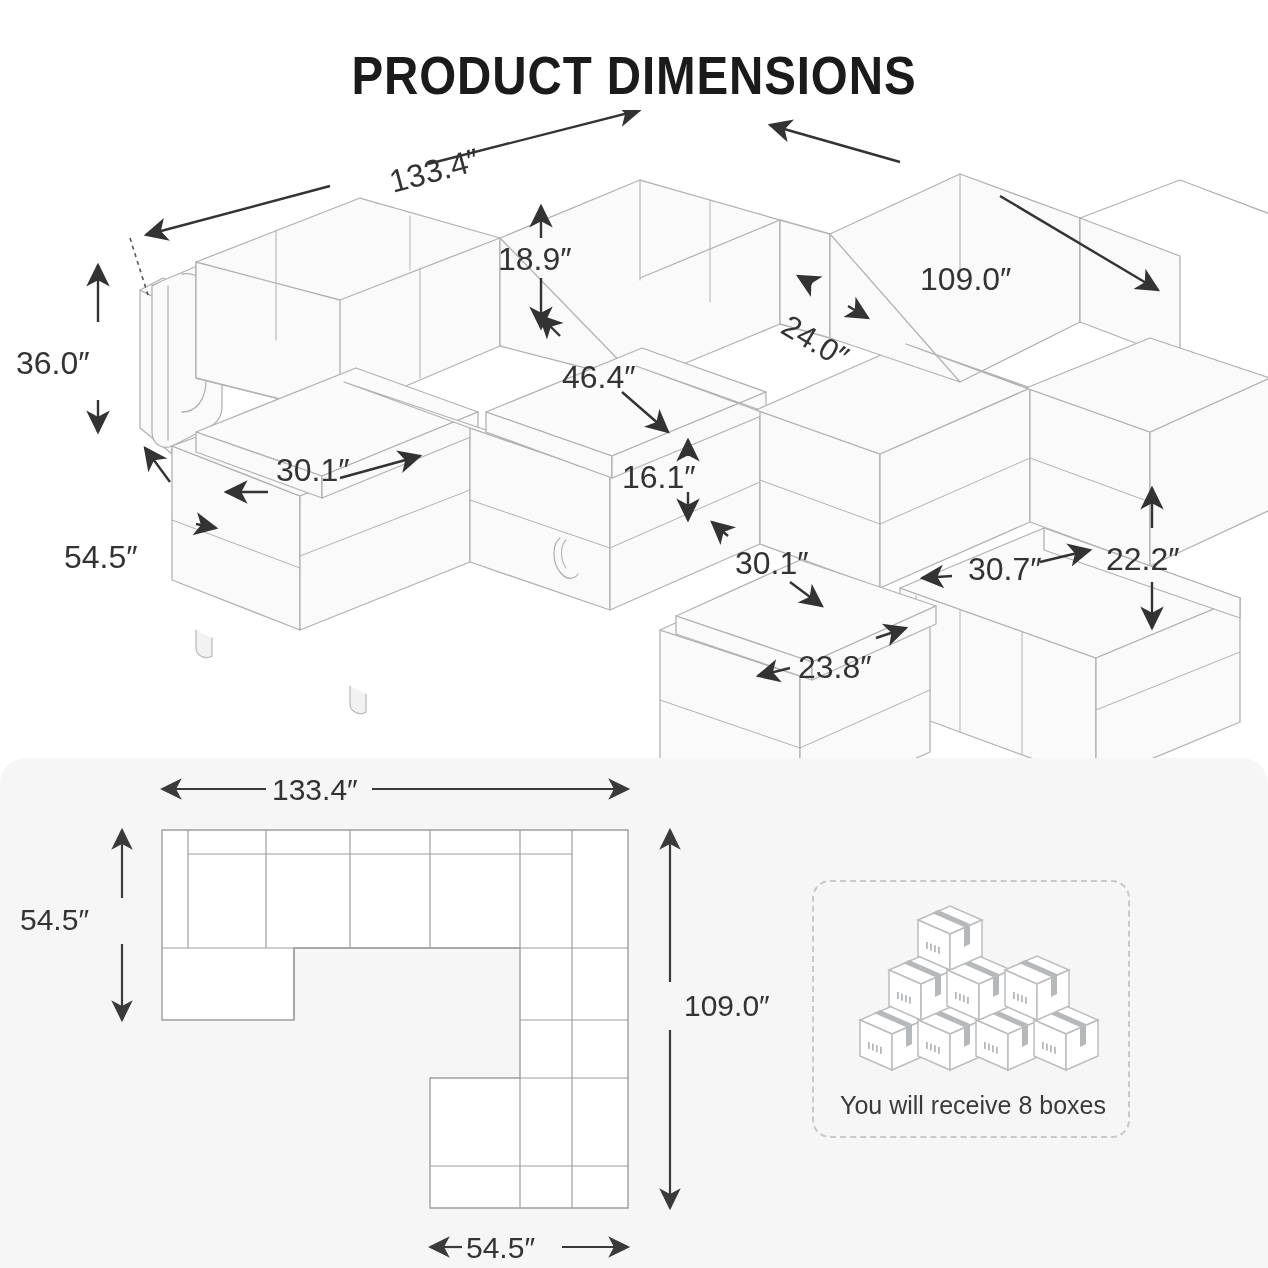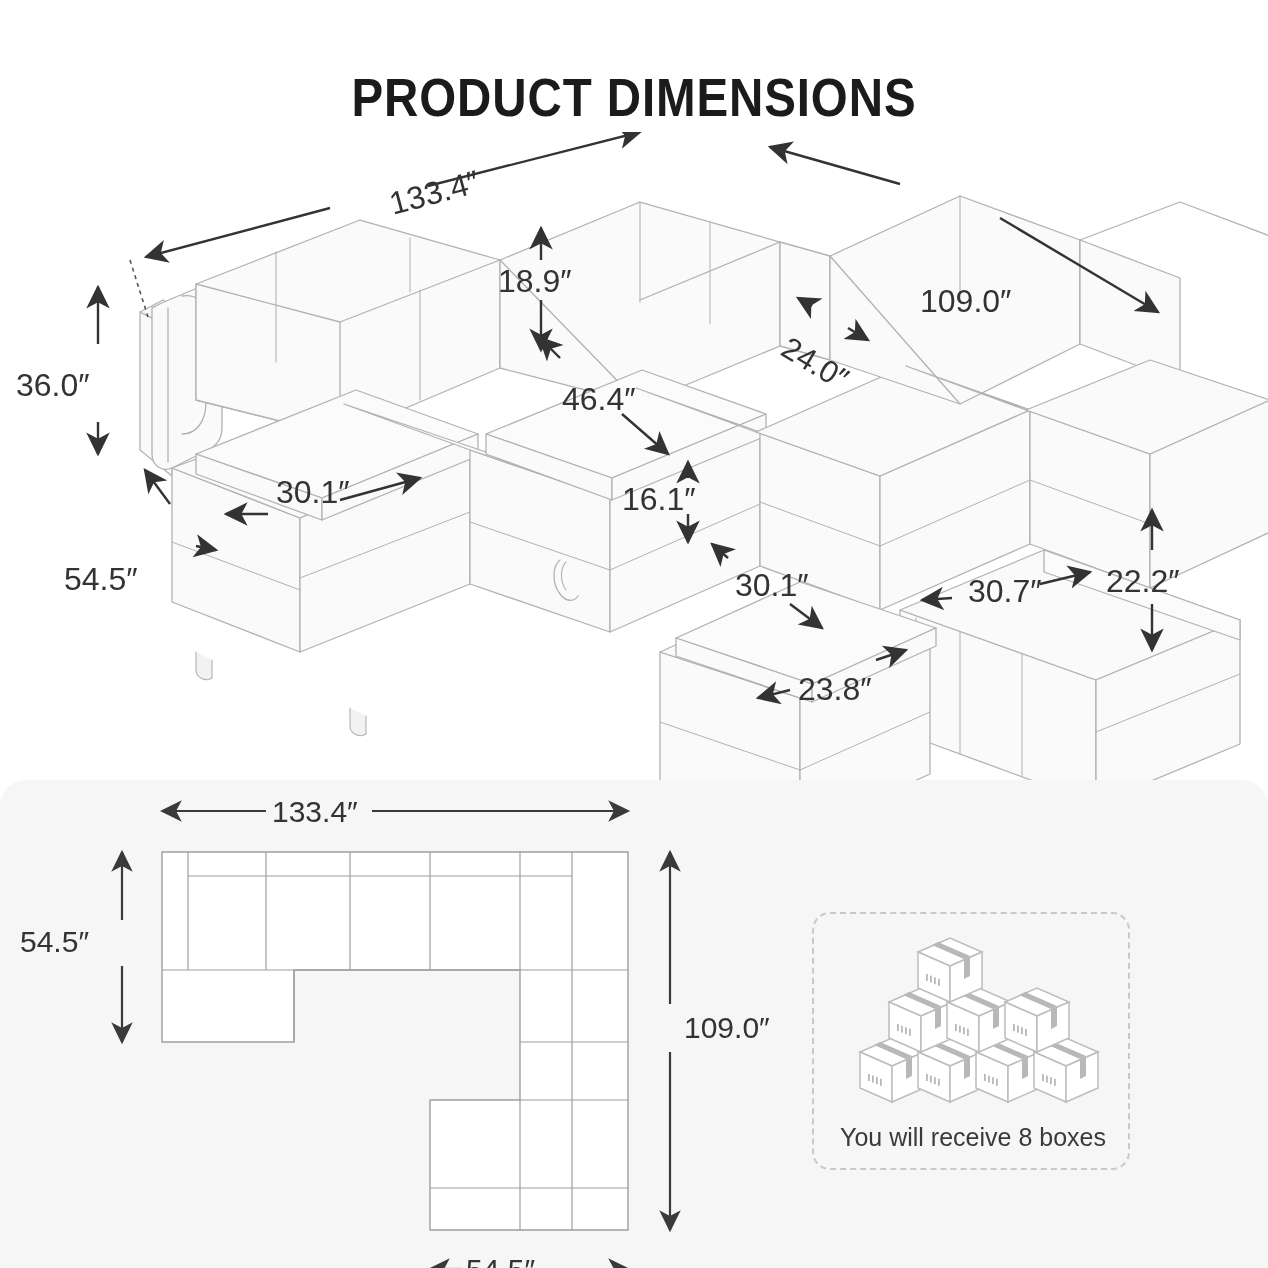--- a/index.html
+++ b/index.html
@@ -6,21 +6,20 @@
   html, body {
     width: 1268px; height: 1268px;
     background: #ffffff;
     font-family: "Liberation Sans", sans-serif;
     overflow: hidden;
   }
   #page {
     position: relative;
     width: 1268px; height: 1244px;
     background: #ffffff;
-    margin-top: 22px;
   }
   #title {
     position: absolute;
     top: 44px; left: 0; width: 1268px;
     text-align: center;
     font-family: "Liberation Sans", sans-serif;
     font-weight: 700;
     font-size: 54px;
     letter-spacing: 1px;
     color: #1b1b1b;
@@ -36,21 +35,21 @@
     position: absolute;
     left: 0; top: 758px;
     width: 1268px; height: 510px;
     background: #f6f6f6;
     border-top-left-radius: 26px;
     border-top-right-radius: 26px;
   }
   #plan { position: absolute; left: 0; top: 0; width: 780px; height: 510px; }
   #boxcard {
     position: absolute;
-    left: 812px; top: 132px;
+    left: 812px; top: 122px;
     width: 318px; height: 258px;
     border: 2px dashed #c9c9c9;
     border-radius: 18px;
   }
   #boxcard-art { position: absolute; left: 0; top: 8px; width: 318px; height: 190px; }
   #boxcard-label {
     position: absolute;
     left: 0; bottom: 16px; width: 318px;
     text-align: center;
     font-size: 25px;

